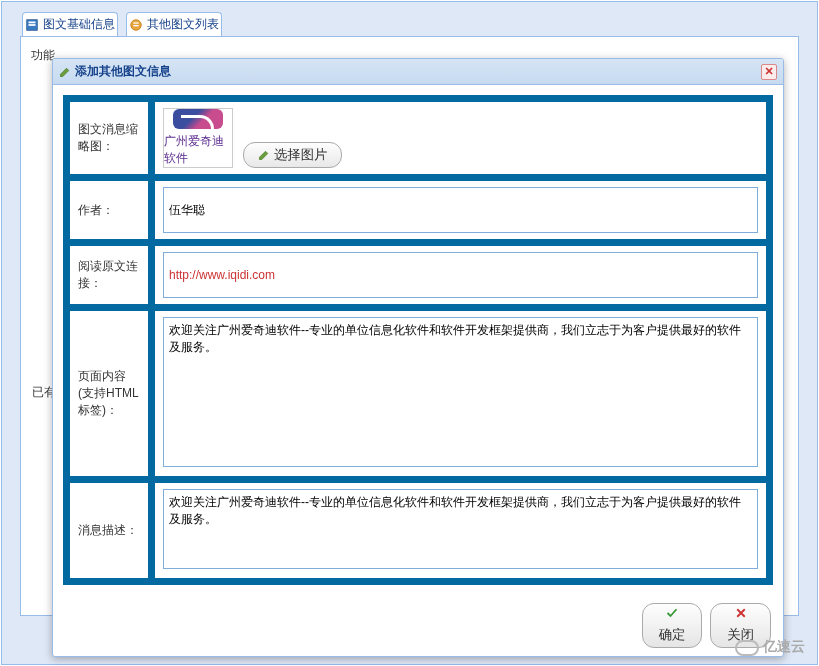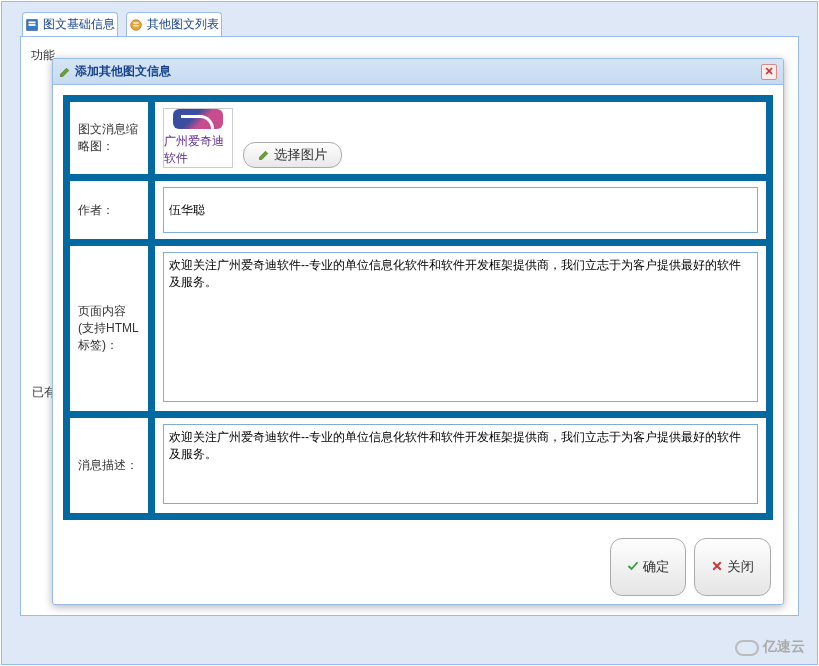--- a/index.html
+++ b/index.html
@@ -191,26 +191,27 @@
     .modal-footer {
       padding: 8px 12px;
       display: flex;
       justify-content: flex-end;
       gap: 8px;
     }
     .action-btn {
       background: linear-gradient(#fefefe, #e5e5e5);
       border: 1px solid #aaa;
       border-radius: 12px;
-      padding: 19px 16px;
+      padding: 3px 16px;
       cursor: pointer;
       display: inline-flex;
       align-items: center;
       gap: 4px;
       color: #333;
+      flex-direction: column;
     }
     .watermark {
       position: absolute;
       bottom: 8px;
       right: 12px;
       display: flex;
       align-items: flex-end;
       gap: 4px;
       color: #aaa;
       font-size: 14px;
@@ -289,20 +290,26 @@
                 </span>
                 <span>选择图片</span>
               </button>
             </div>
           </td>
         </tr>
         <tr>
           <td class="label-cell">作者：</td>
           <td class="value-cell">
             <input type="text" class="text-input" value="伍华聪" style="">
+          </td>
+        </tr>
+        <tr>
+          <td class="label-cell">阅读原文连接：</td>
+          <td class="value-cell">
+            <input type="text" class="text-input link" value="http://www.iqidi.com" style="">
           </td>
         </tr>
         <tr>
           <td class="label-cell">页面内容(支持HTML标签)：</td>
           <td class="value-cell">
             <textarea class="textarea-input ta-content" style="">欢迎关注广州爱奇迪软件--专业的单位信息化软件和软件开发框架提供商，我们立志于为客户提供最好的软件及服务。</textarea>
           </td>
         </tr>
         <tr>
           <td class="label-cell">消息描述：</td>

